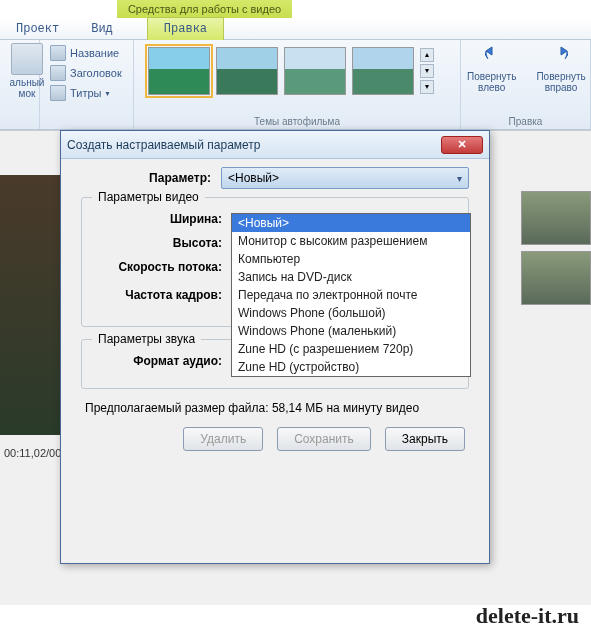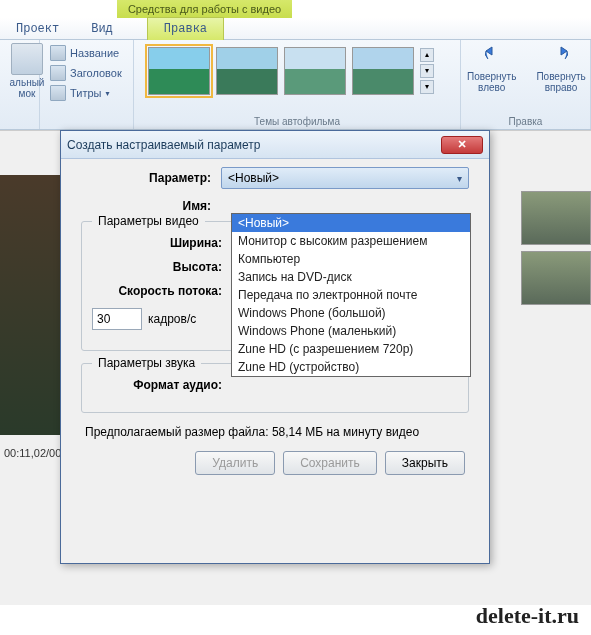--- a/index.html
+++ b/index.html
@@ -55,21 +55,21 @@
 
 .fieldset { border: 1px solid #c0c8d0; border-radius: 3px; padding: 14px 10px 10px; margin: 12px 0; position: relative; }
 .fieldset-legend { position: absolute; top: -8px; left: 10px; background: #f0f0f0; padding: 0 6px; font-size: 12px; }
 .text-input { width: 50px; height: 22px; border: 1px solid #9aa8b8; padding: 0 4px; font-size: 12px; background: #fff; }
 .unit { font-size: 12px; margin-left: 6px; }
 .audio-combo { width: 200px; height: 22px; background: linear-gradient(#fff, #e8f0f8); border: 1px solid #7a9ac8; border-radius: 2px; padding: 0 6px; font-size: 12px; display: flex; align-items: center; position: relative; cursor: pointer; }
 .audio-combo::after { content: '▾'; position: absolute; right: 6px; font-size: 10px; }
 
 .estimate { font-size: 12px; margin: 12px 4px; }
 
-.dialog-buttons { display: flex; justify-content: flex-end; gap: 8px; padding: 0 4px; }
+.dialog-buttons { display: flex; justify-content: flex-end; gap: 14px; padding: 0 4px; }
 .dlg-btn { height: 24px; padding: 0 16px; font-size: 12px; border: 1px solid #8a9ab0; background: linear-gradient(#f8f8f8, #e0e4e8); border-radius: 3px; cursor: pointer; }
 .dlg-btn.disabled { color: #9a9a9a; }
 
 .watermark { position: absolute; bottom: 6px; right: 12px; font-family: Georgia, serif; font-weight: bold; font-size: 22px; color: #222; text-shadow: 1px 1px 0 #fff; }
 </style>
 </head>
 <body>
 
 <div class="ribbon-context">Средства для работы с видео</div>
 
@@ -147,36 +147,34 @@
     <span class="titlebar-text">Создать настраиваемый параметр</span>
     <span class="close-btn">✕</span>
   </div>
   <div class="dialog-body">
     <div class="form-row">
       <div class="form-label">Параметр:</div>
       <div class="combo open">
           <span>&lt;Новый&gt;</span>
         </div>
     </div>
-    <div class="form-row">
-      <div class="form-label">Имя:</div>
-    </div>
 
     <div class="fieldset" style="margin-top:-2px">
       <div class="fieldset-legend">Параметры видео</div>
       <div class="form-row">
           <div class="form-label">Ширина:</div>
         </div>
       <div class="form-row">
           <div class="form-label">Высота:</div>
         </div>
       <div class="form-row">
           <div class="form-label">Скорость потока:</div>
         </div>
       <div class="form-row">
+        <div class="form-label">Частота кадров:</div>
         <input class="text-input" value="30" style="">
         <span class="unit">кадров/с</span>
       </div>
     </div>
 
     <div class="fieldset">
       <div class="fieldset-legend">Параметры звука</div>
       <div class="form-row">
         <div class="form-label">Формат аудио:</div>
       </div>

